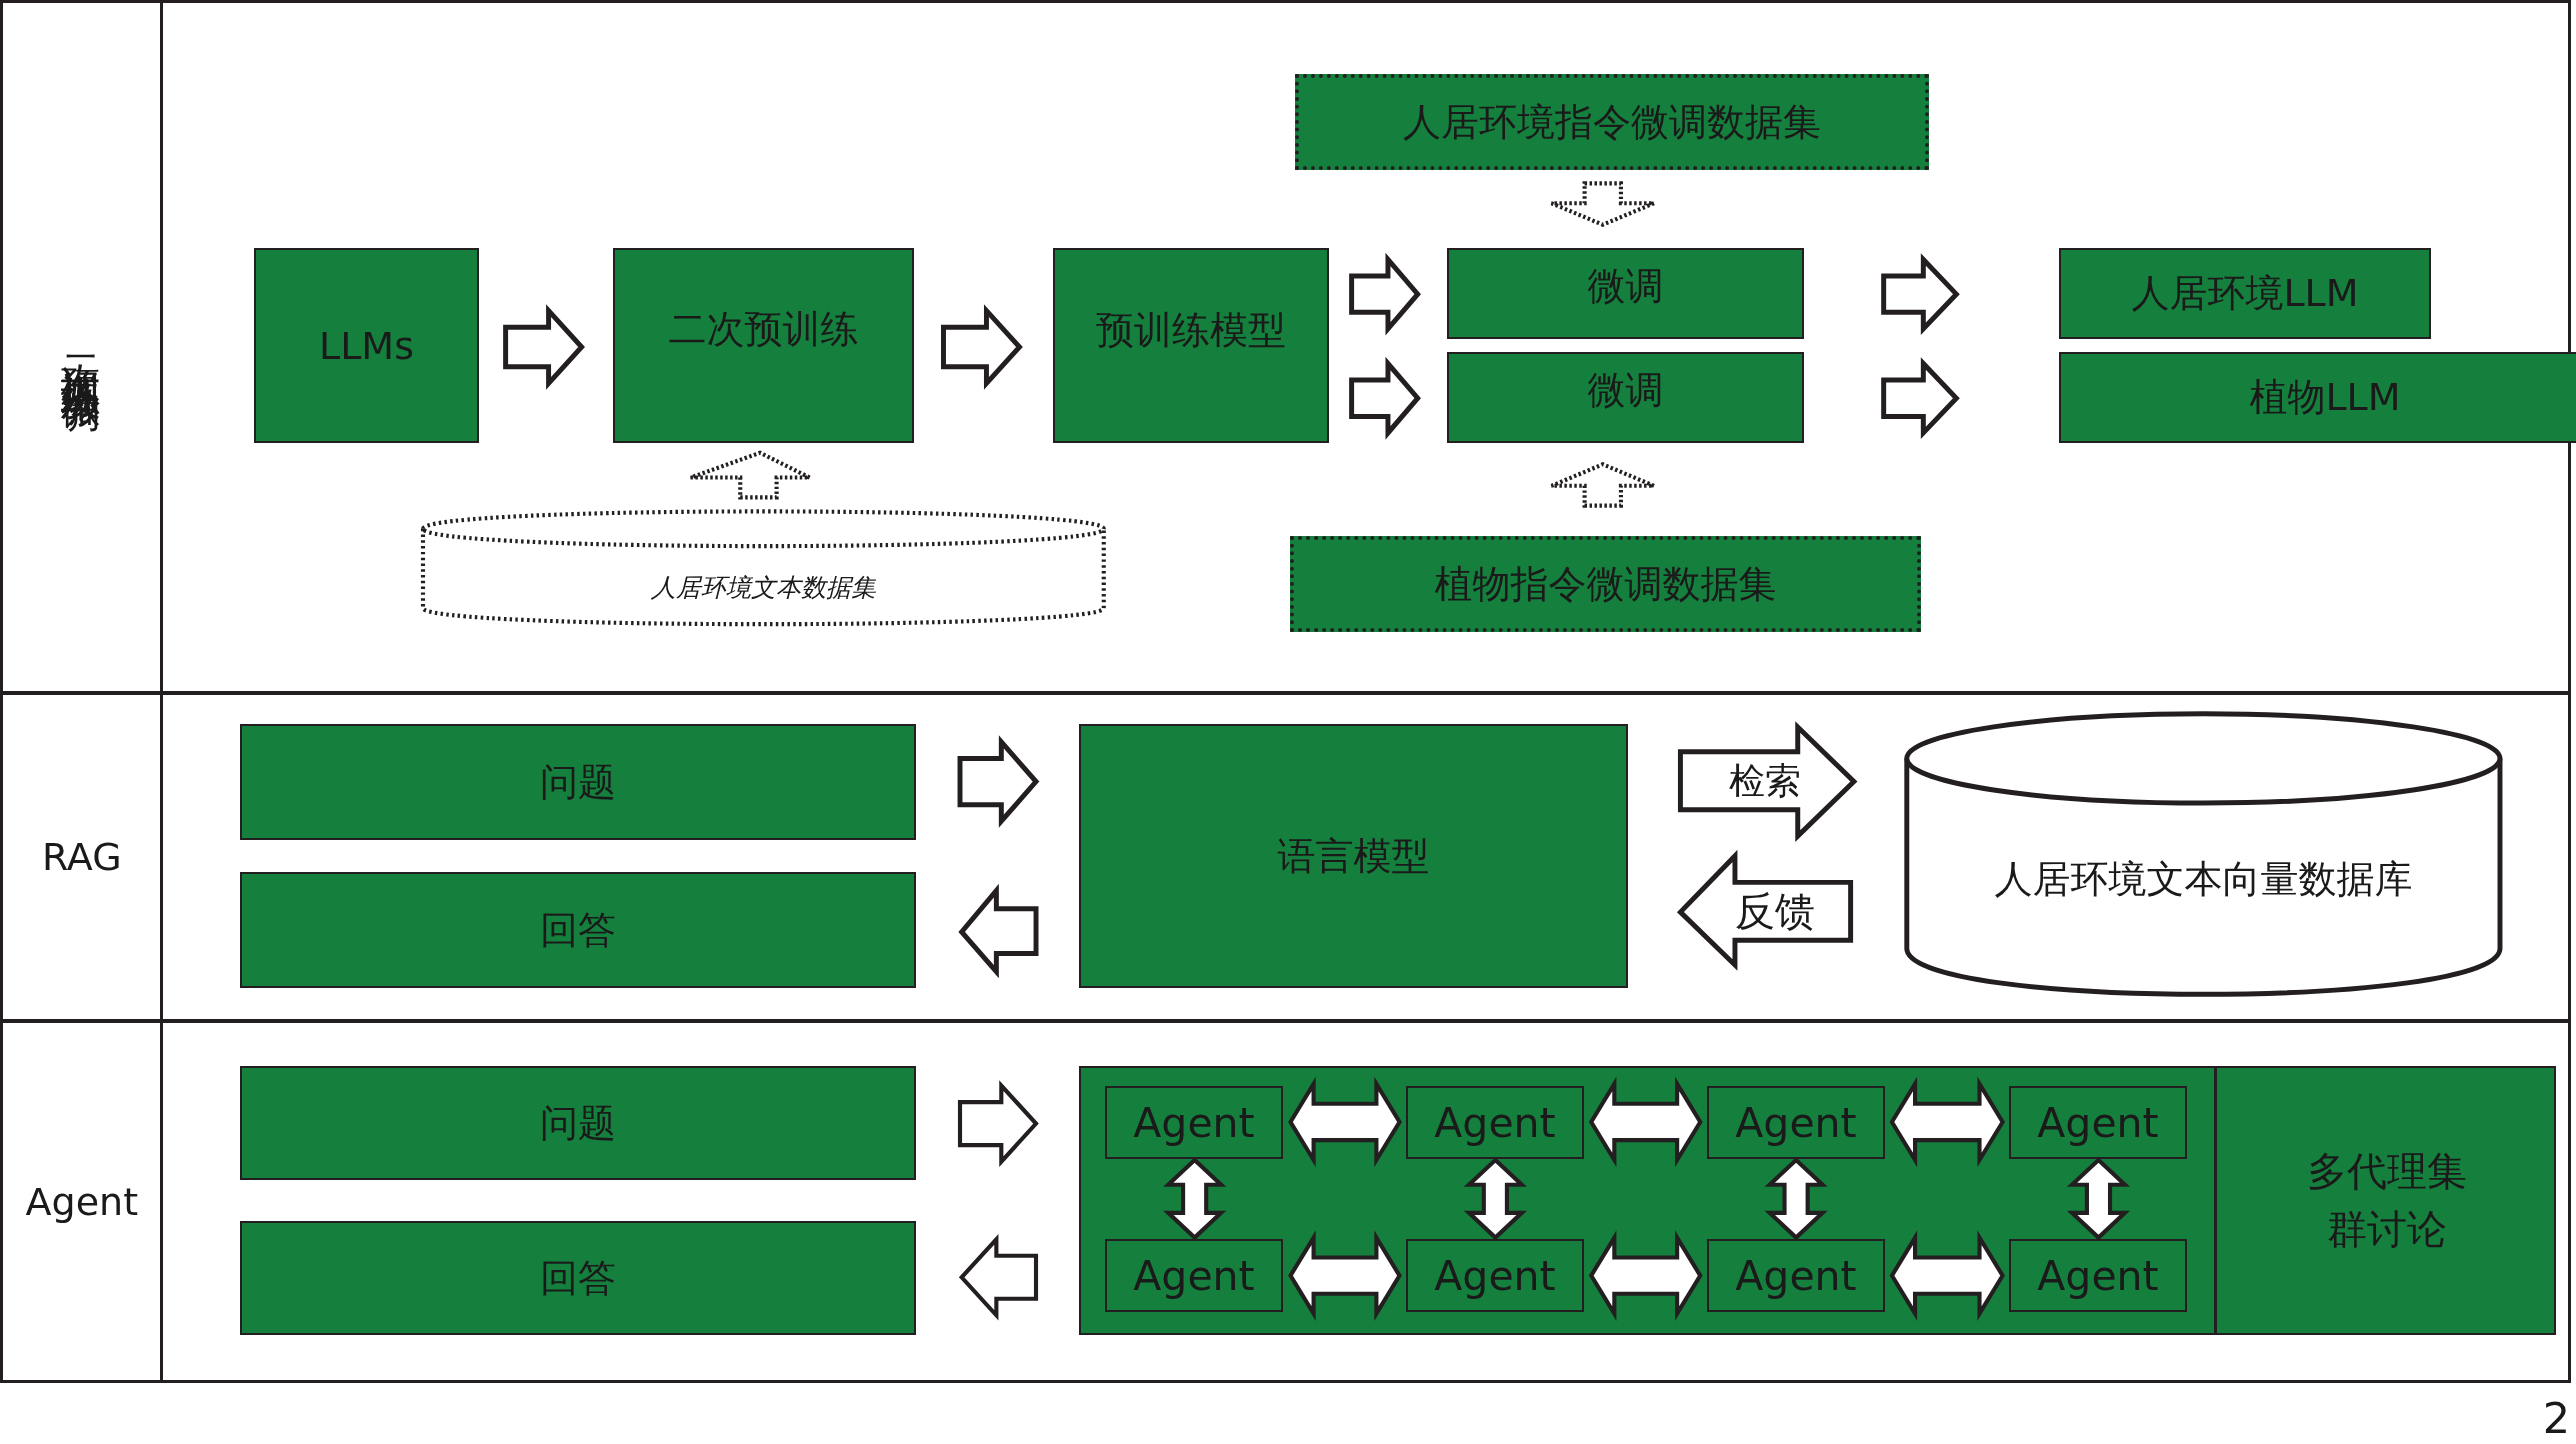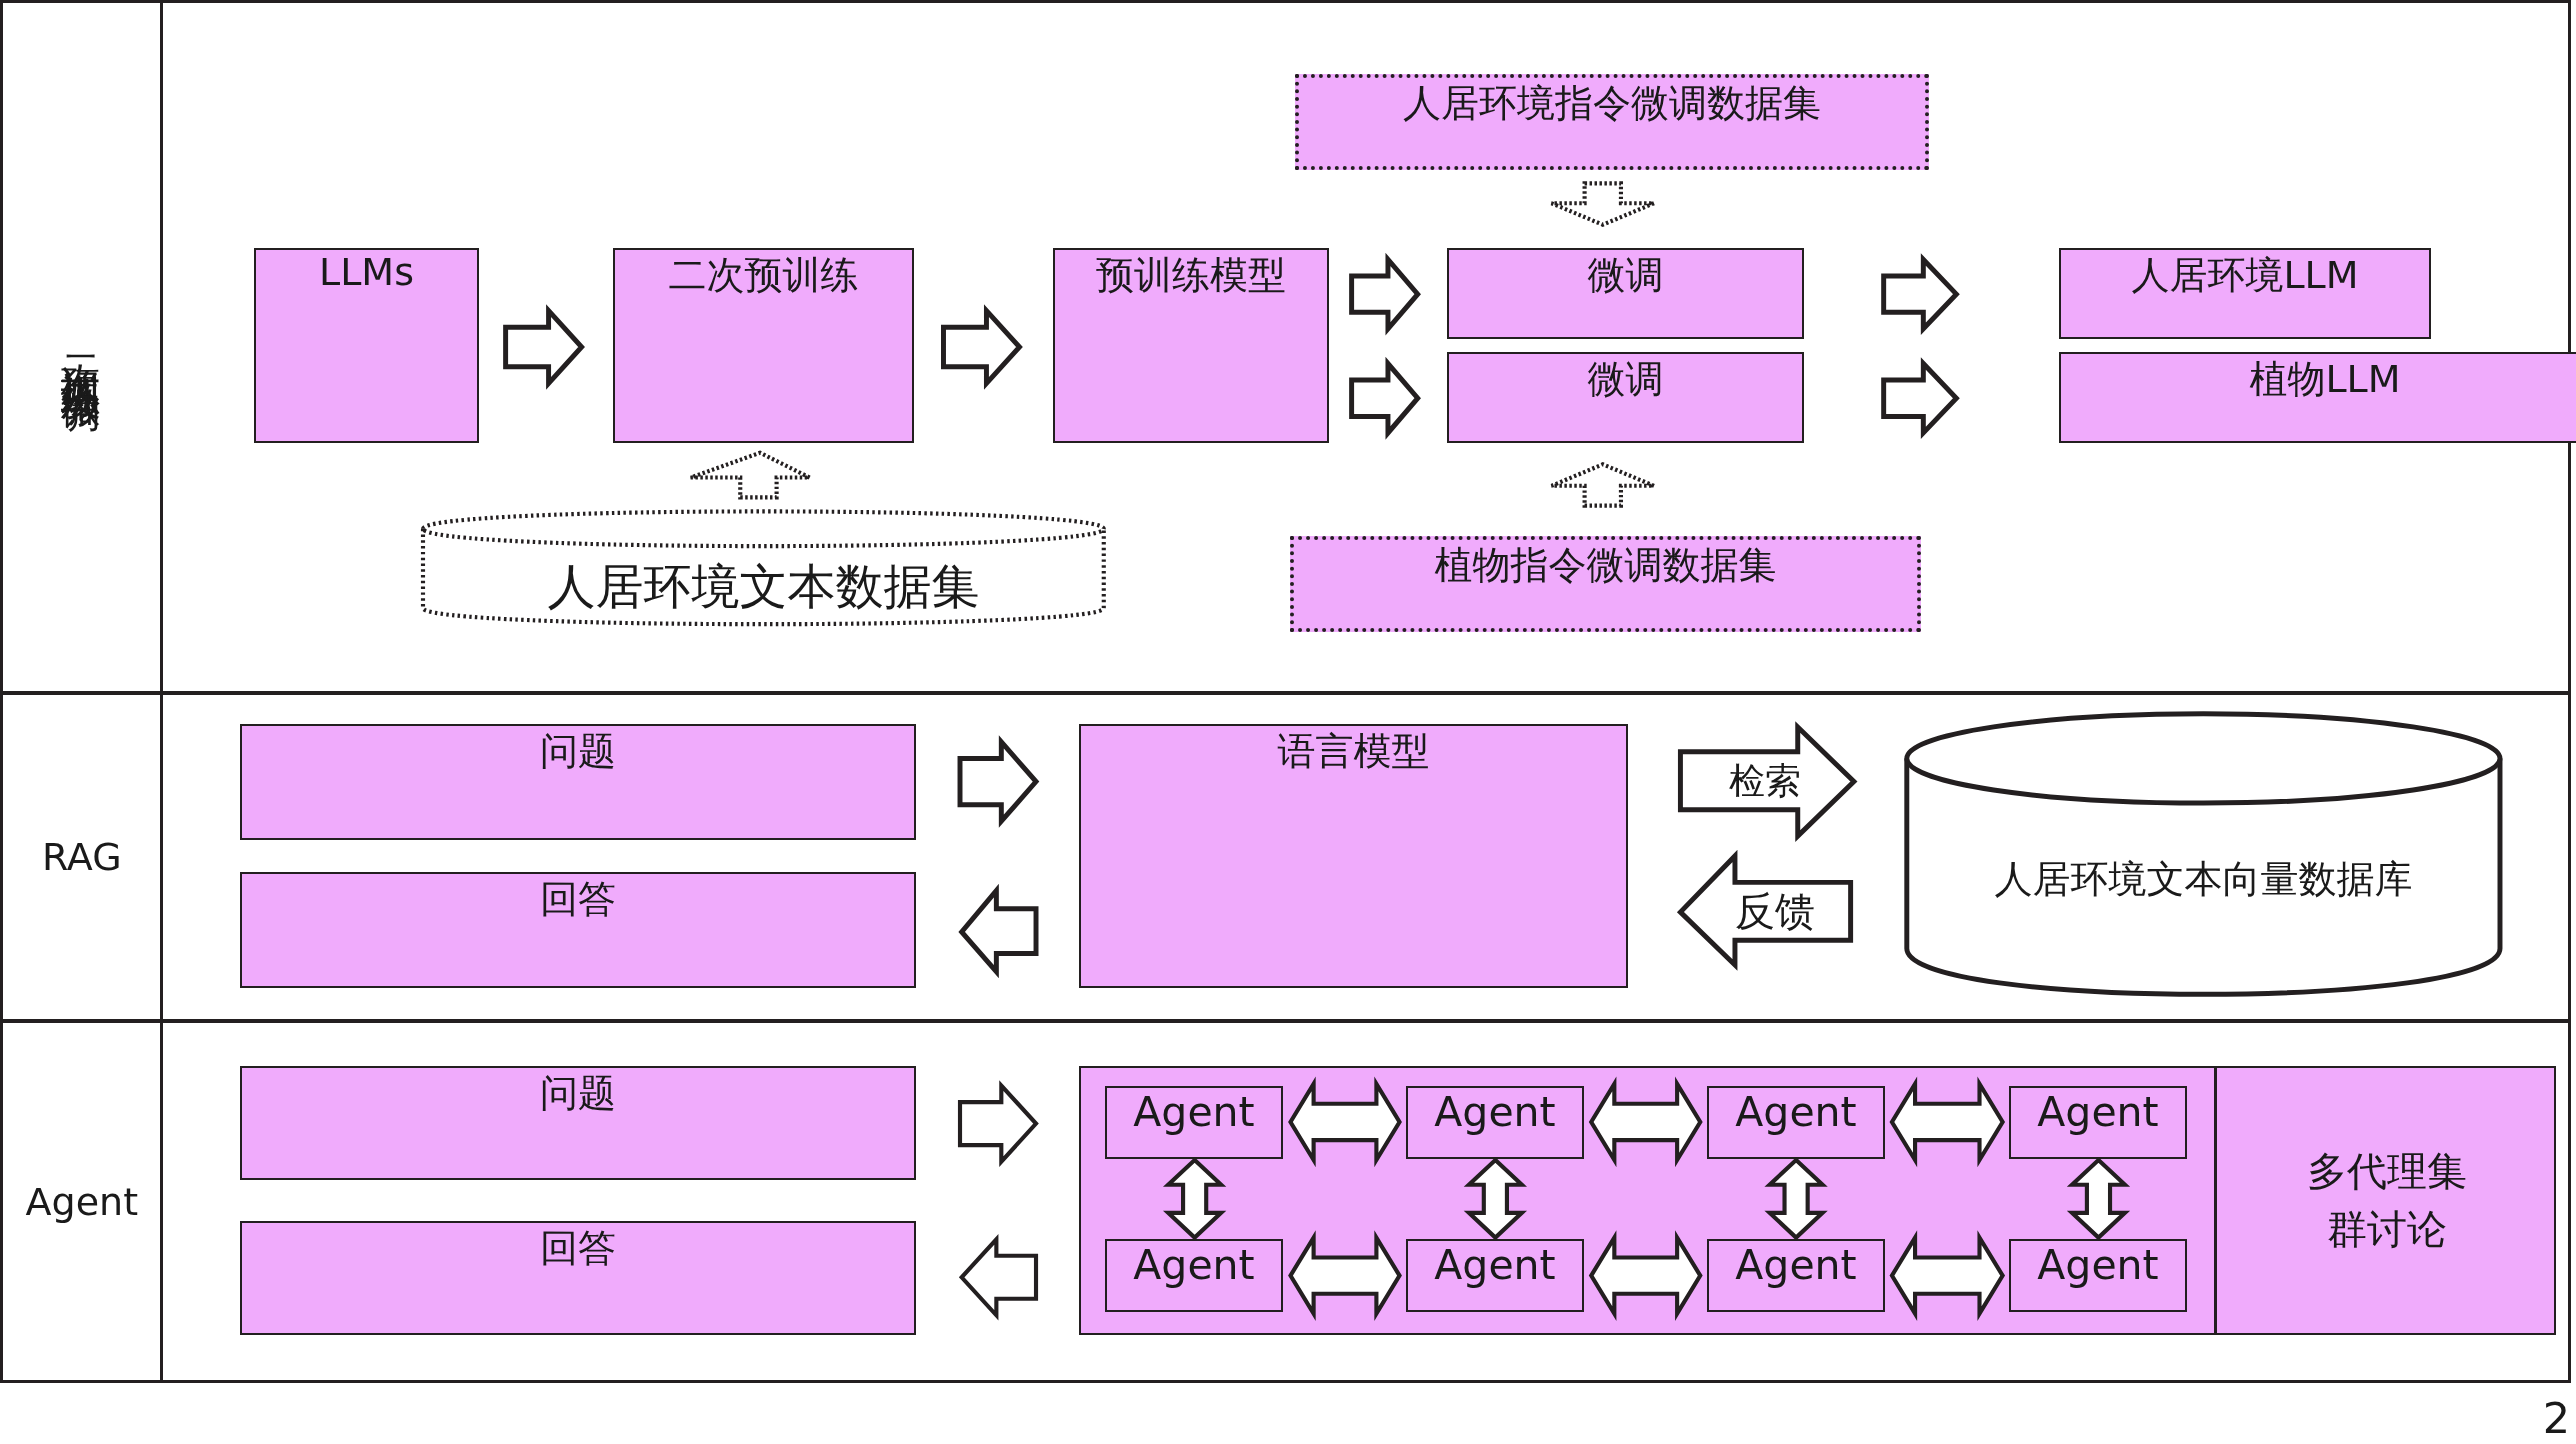--- a/index.html
+++ b/index.html
@@ -4,28 +4,28 @@
 <style>
   html, body { margin:0; padding:0; background:#ffffff; }
   body { width:2576px; height:1445px; position:relative; overflow:hidden;
          font-family:"DejaVu Sans","Liberation Sans",sans-serif; color:#1a1a1a; }
   .abs { position:absolute; box-sizing:border-box; }
   .frame { left:0; top:0; width:2571px; height:1383px; border:3.3px solid #231f20; }
   .hline { left:0; width:2571px; height:4.1px; background:#231f20; }
   .vline { left:160px; width:3.3px; background:#231f20; }
   .sec-label { display:flex; align-items:center; justify-content:center; font-size:38px; text-align:center; }
   .vert { writing-mode:vertical-rl; text-orientation:upright; letter-spacing:5px; font-size:40px; }
-  .box { border:2.5px solid #231f20; background:#f0abfc; display:flex; justify-content:center;
+  .box { border:2.5px solid #231f20; background:#15803d; display:flex; align-items:center; justify-content:center;
          font-size:38px; text-align:center; }
   .dashed { border:4.1px dotted #231f20; }
   .agent { font-size:41px; }
   .discuss { line-height:1.45; font-size:40px; }
   .pagenum { font-size:43px; }
   svg.ov { position:absolute; left:0; top:0; overflow:visible; }
-  .cyl-label { display:flex; align-items:center; justify-content:center; font-size:48px; }
+  .cyl-label { display:flex; align-items:center; justify-content:center; font-size:25px;font-style:italic; }
 </style>
 </head>
 <body>
 
 <div class="abs frame"></div>
 <div class="abs hline" style="top:691px"></div>
 <div class="abs hline" style="top:1019px"></div>
 <div class="abs vline" style="top:0;height:1383px"></div>
 
 <div class="abs sec-label" style="left:3.3px;top:3.3px;width:157px;height:687px">

